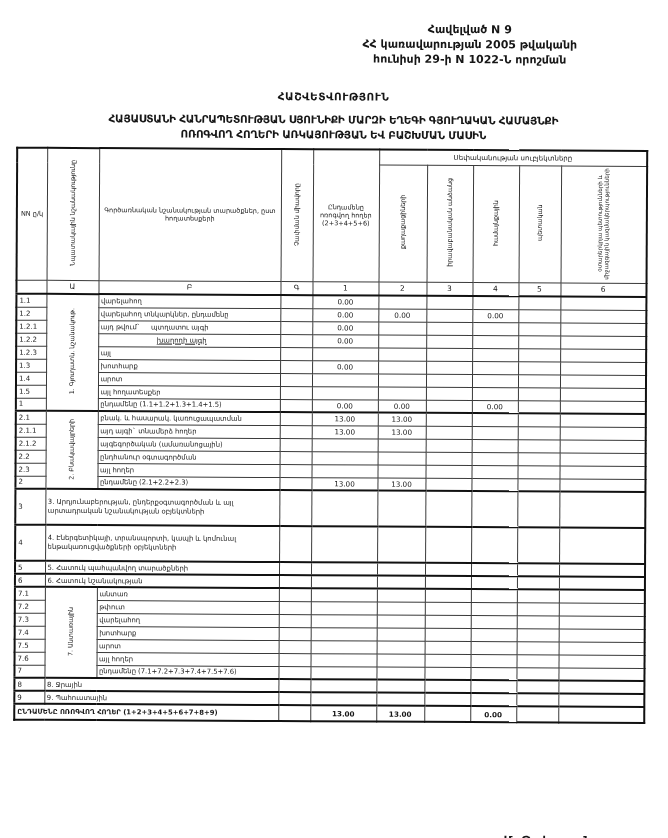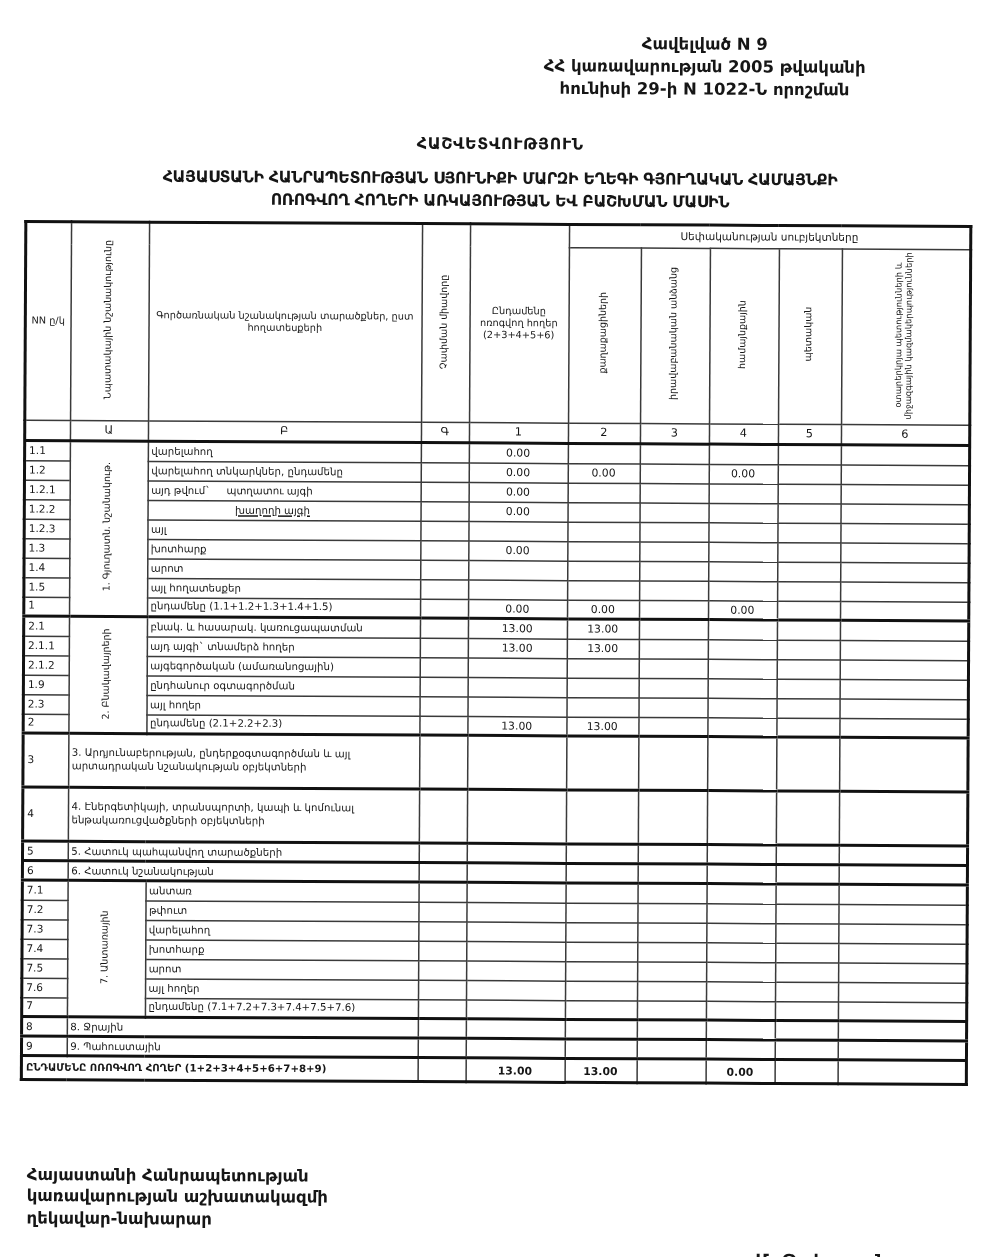--- a/index.html
+++ b/index.html
@@ -238,21 +238,21 @@
           <td class="lbl">այգեգործական (ամառանոցային)</td>
           <td class="unit"></td>
           <td class="val"></td>
           <td class="val"></td>
           <td class="val"></td>
           <td class="val"></td>
           <td class="val"></td>
           <td class="val"></td>
         </tr>
         <tr>
-          <td class="no">1.9</td>
+          <td class="no">2.2</td>
           <td class="lbl">ընդհանուր օգտագործման</td>
           <td class="unit"></td>
           <td class="val"></td>
           <td class="val"></td>
           <td class="val"></td>
           <td class="val"></td>
           <td class="val"></td>
           <td class="val"></td>
         </tr>
         <tr>
@@ -427,20 +427,15 @@
           <td class="val">13.00</td>
           <td class="val">13.00</td>
           <td class="val"></td>
           <td class="val">0.00</td>
           <td class="val"></td>
           <td class="val"></td>
         </tr>
       </tbody>
   </table>
 
-  <div class="footer">
-    <div>Հայաստանի Հանրապետության</div>
-    <div>կառավարության աշխատակազմի</div>
-    <div>ղեկավար-նախարար</div>
-  </div>
   <div class="signature">Մ. Թոփուզյան</div>
 
 </div>
 
 </body></html>

